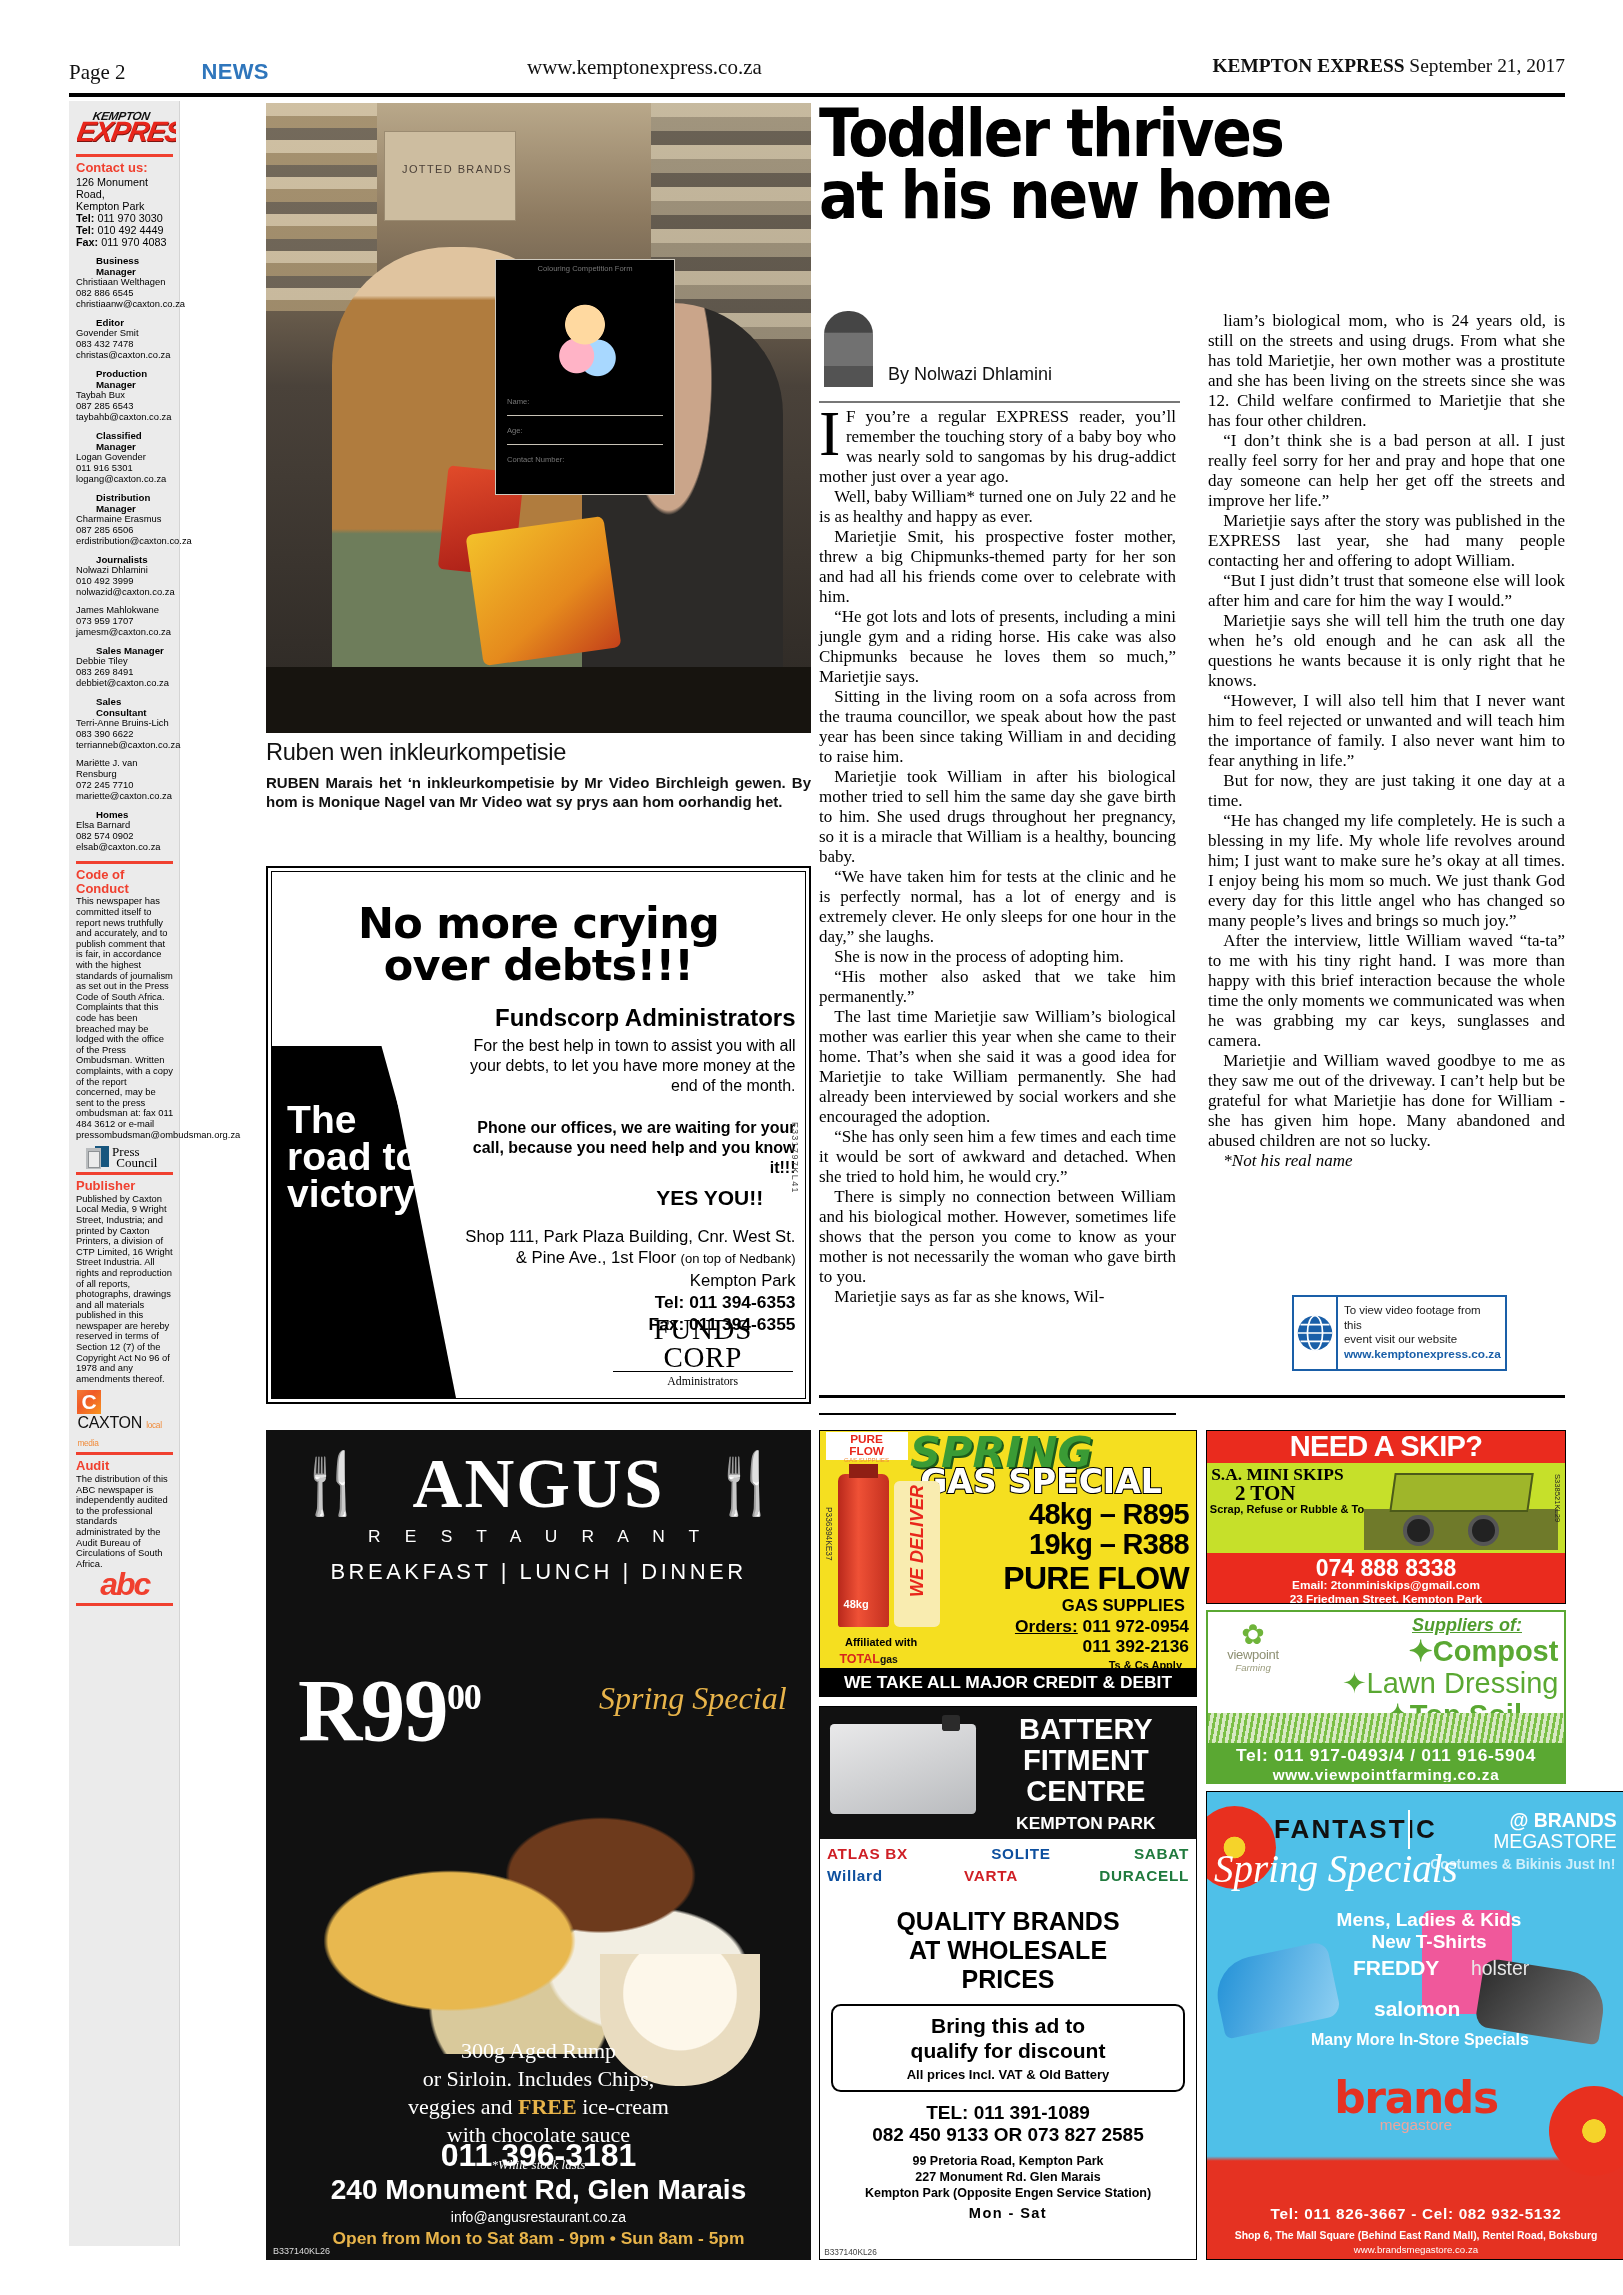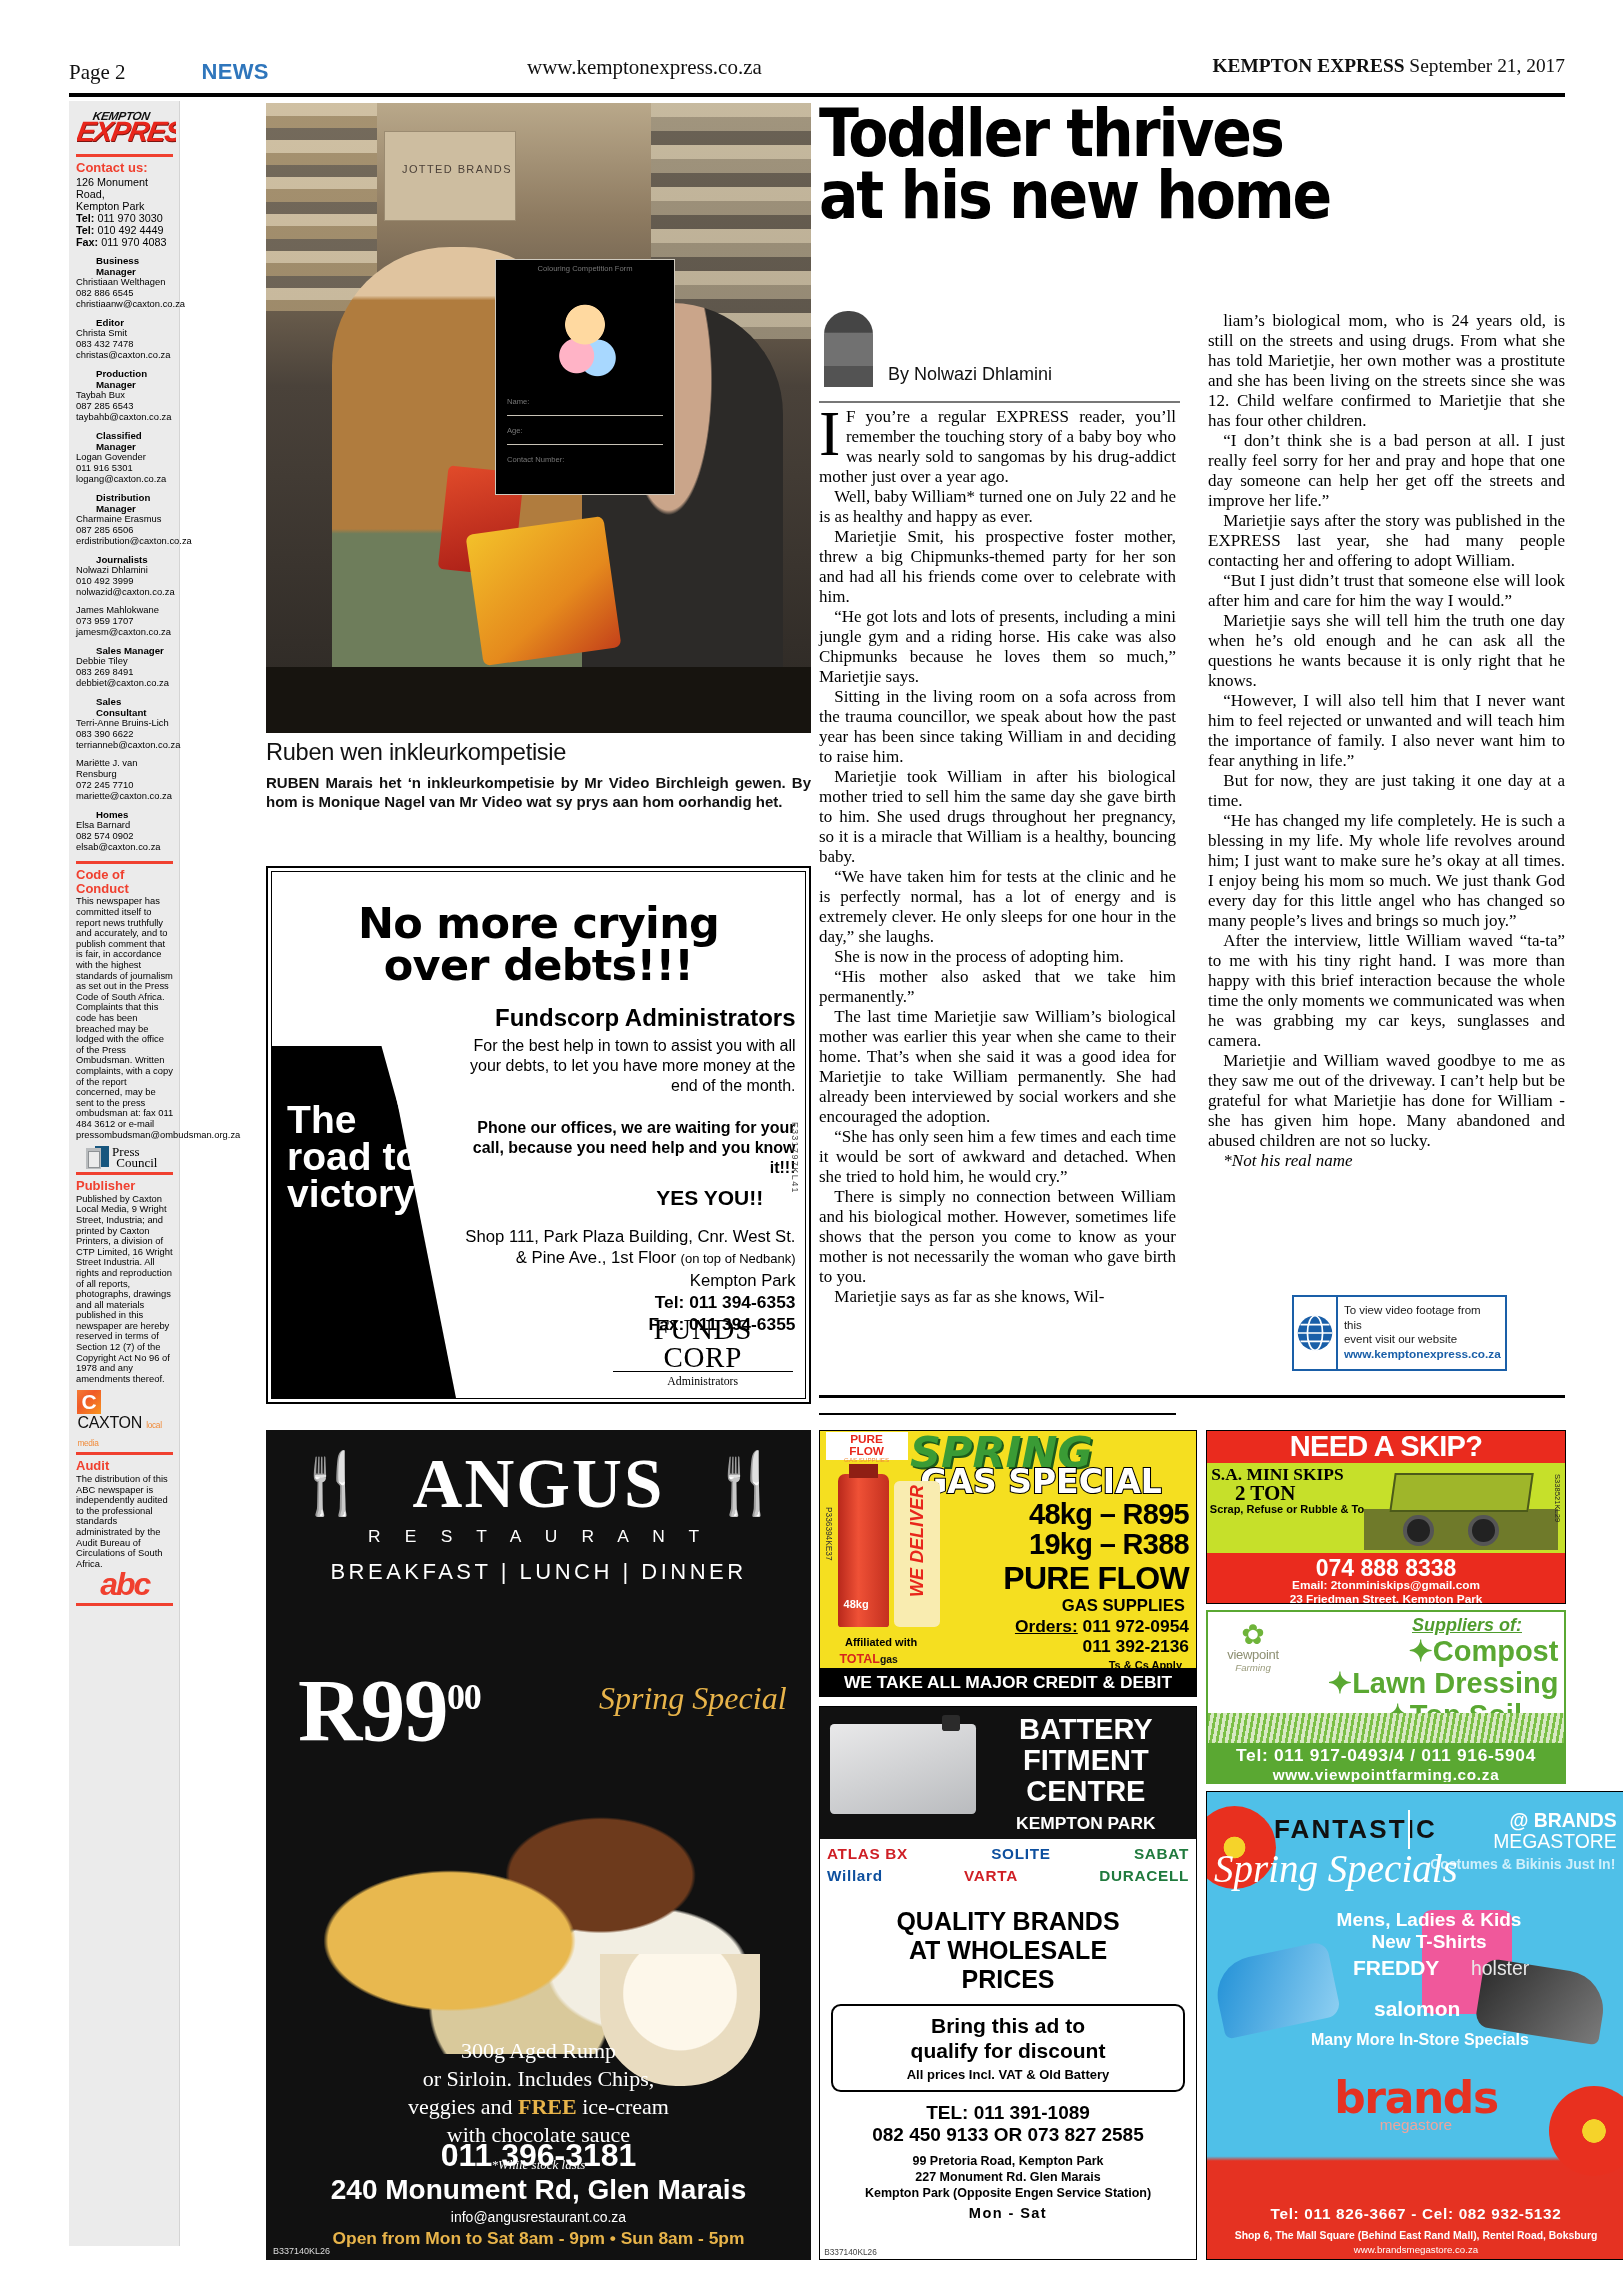--- a/index.html
+++ b/index.html
@@ -307,21 +307,21 @@
   
   .vp { position:absolute; left:1206px; top:1610px; width:360px; height:174px;
      background:#fff; border:2.1px solid #5aa832; overflow:hidden; }
   .vp-sup { position:absolute; right:42px; top:2.8px; font-size:18px; font-weight:bold;
      font-style:italic; color:#4f9c2d; text-decoration:underline; }
   .vp-leaf { position:absolute; left:7px; top:11px; width:76px; text-align:center; }
   .vp-leaf .mark { font-size:28px; color:#6fb43a; line-height:23.6px; }
   .vp-leaf .n1 { font-size:13px; color:#8d8f72; letter-spacing:-0.3px;}
   .vp-leaf .n2 { font-size:9.7px; color:#9a9b7c; font-style:italic; }
   .vp-c { position:absolute; right:5.6px; top:22px; font-size:29px; font-weight:bold; color:#5aa832; }
-  .vp-l { position:absolute; right:5.6px; top:54px; font-size:29px; font-weight:bold; color:#5aa832; }
+  .vp-l { position:absolute; right:5.6px; top:54px; font-size:29px; font-weight:normal; color:#5aa832; }
   .vp-t { position:absolute; right:42px; top:86px; font-size:29px; font-weight:bold; color:#5aa832; }
   .vp-grass { position:absolute; left:0; right:0; bottom:39px; height:30.5px;
      background:repeating-linear-gradient(100deg,#7bbf46 0 2.8px,#d8e9c4 2.8px 6.2px); }
   .vp-bar { position:absolute; left:0; right:0; bottom:0; height:39px; background:#5aa832;
      color:#fff; text-align:center; }
   .vp-bar .a { font-size:17.4px; font-weight:bold; margin-top:2.1px; letter-spacing:0.7px;}
   .vp-bar .b { font-size:15.3px; font-weight:bold; letter-spacing:0.7px;}
 
   
   .brands { position:absolute; left:1206px; top:1791px; width:420px; height:469px;
@@ -404,21 +404,21 @@
 
     <div id="staff-list">
         <div class="rail-sec">
           <div class="t">Business Manager</div>
           <div class="l">Christiaan Welthagen</div>
           <div class="l">082 886 6545</div>
           <div class="l">christiaanw@caxton.co.za</div>
         </div>
         <div class="rail-sec">
           <div class="t">Editor</div>
-          <div class="l">Christa Smit</div>
+          <div class="l">Govender Smit</div>
           <div class="l">083 432 7478</div>
           <div class="l">christas@caxton.co.za</div>
         </div>
         <div class="rail-sec">
           <div class="t">Production Manager</div>
           <div class="l">Taybah Bux</div>
           <div class="l">087 285 6543</div>
           <div class="l">taybahb@caxton.co.za</div>
         </div>
         <div class="rail-sec">

